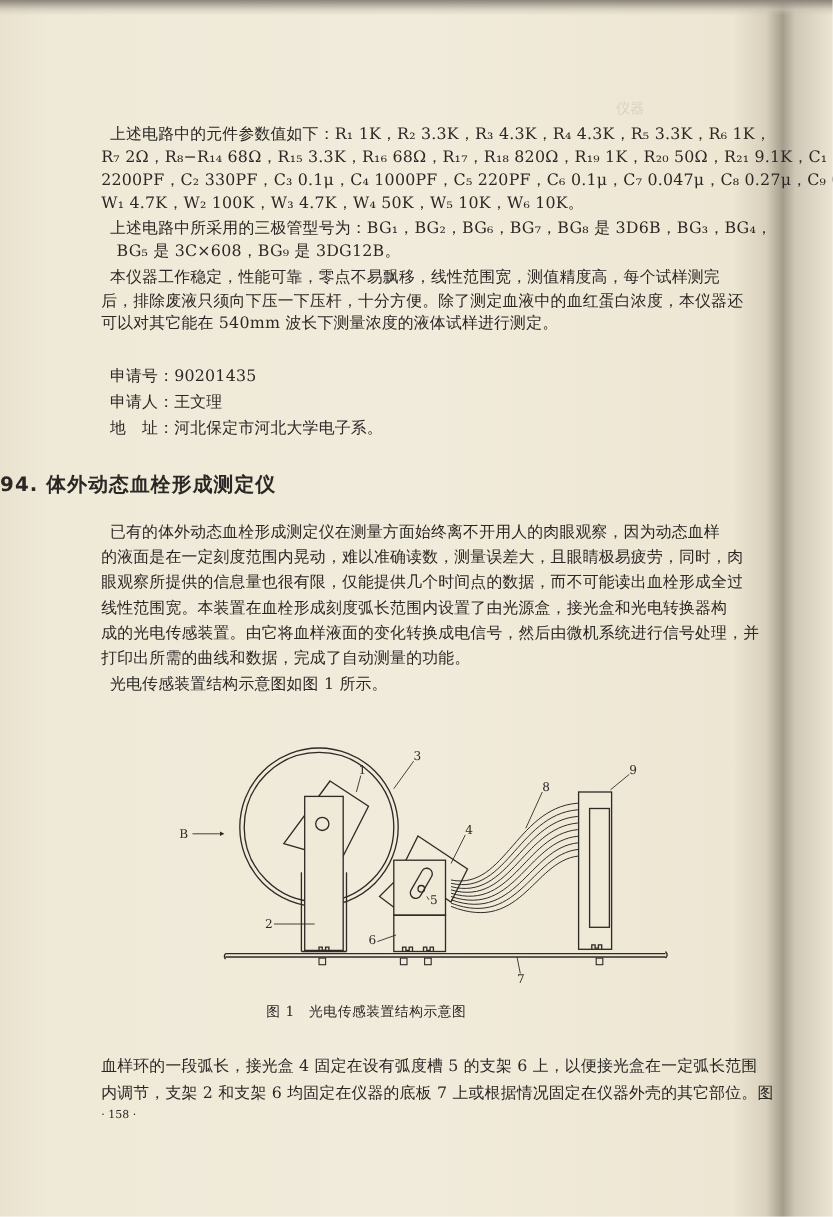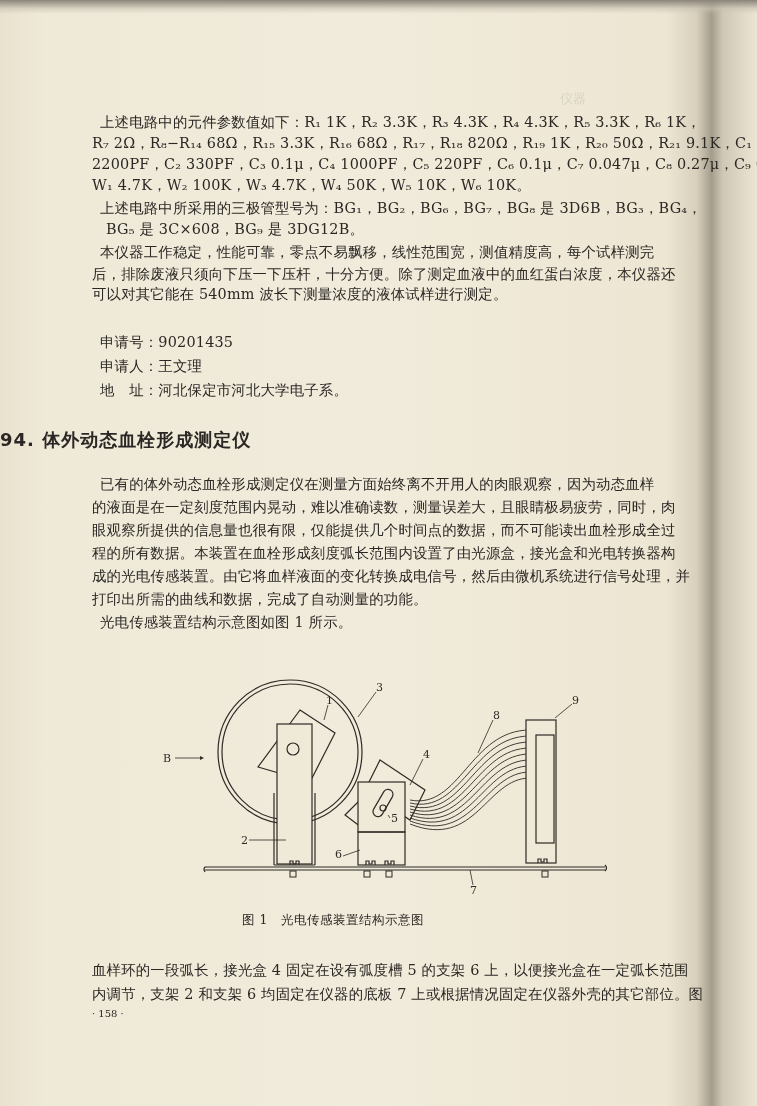--- a/index.html
+++ b/index.html
@@ -43,21 +43,21 @@
 
   <div class="line" style="top:332px;left:100px;">申请号：90201435</div>
   <div class="line" style="top:356px;left:100px;">申请人：王文理</div>
   <div class="line" style="top:380px;left:100px;">地　址：河北保定市河北大学电子系。</div>
 
   <div class="title">94. 体外动态血栓形成测定仪</div>
 
   <div class="line" style="top:474px;left:100px;">已有的体外动态血栓形成测定仪在测量方面始终离不开用人的肉眼观察，因为动态血样</div>
   <div class="line" style="top:520px;left:92px;">眼观察所提供的信息量也很有限，仅能提供几个时间点的数据，而不可能读出血栓形成全过</div>
   <div class="line" style="top:497px;left:92px;">的液面是在一定刻度范围内晃动，难以准确读数，测量误差大，且眼睛极易疲劳，同时，肉</div>
-  <div class="line" style="top:543px;left:92px;">程的所有数据。本装置在血栓形成刻度弧长范围内设置了由光源盒，接光盒和光电转换器构</div>
+  <div class="line" style="top:543px;left:92px;">线性范围宽。本装置在血栓形成刻度弧长范围内设置了由光源盒，接光盒和光电转换器构</div>
   <div class="line" style="top:566px;left:92px;">成的光电传感装置。由它将血样液面的变化转换成电信号，然后由微机系统进行信号处理，并</div>
   <div class="line" style="top:589px;left:92px;">打印出所需的曲线和数据，完成了自动测量的功能。</div>
   <div class="line" style="top:612px;left:100px;">光电传感装置结构示意图如图 1 所示。</div>
 
   <svg class="figure" viewBox="0 0 480 260" xmlns="http://www.w3.org/2000/svg" fill="none" stroke="#2e2a26" stroke-width="1.2">
 
     <circle cx="150" cy="92" r="72"></circle>
     <circle cx="150" cy="92" r="68"></circle>
 
     <polygon points="160,50 195,73 170,122 118,107"></polygon>

